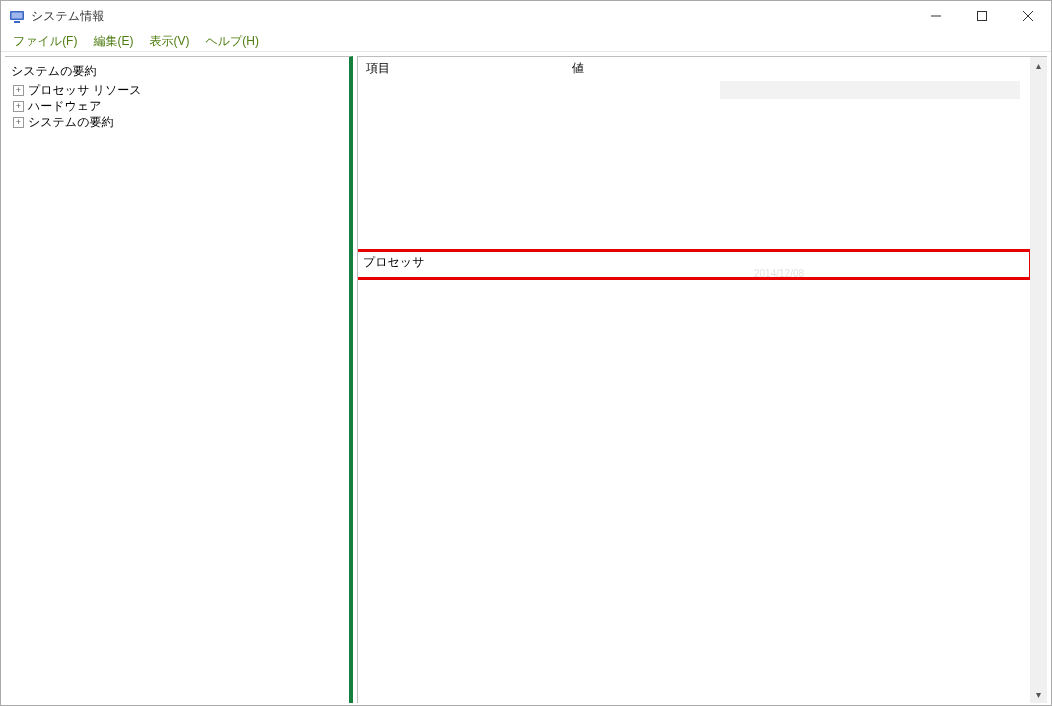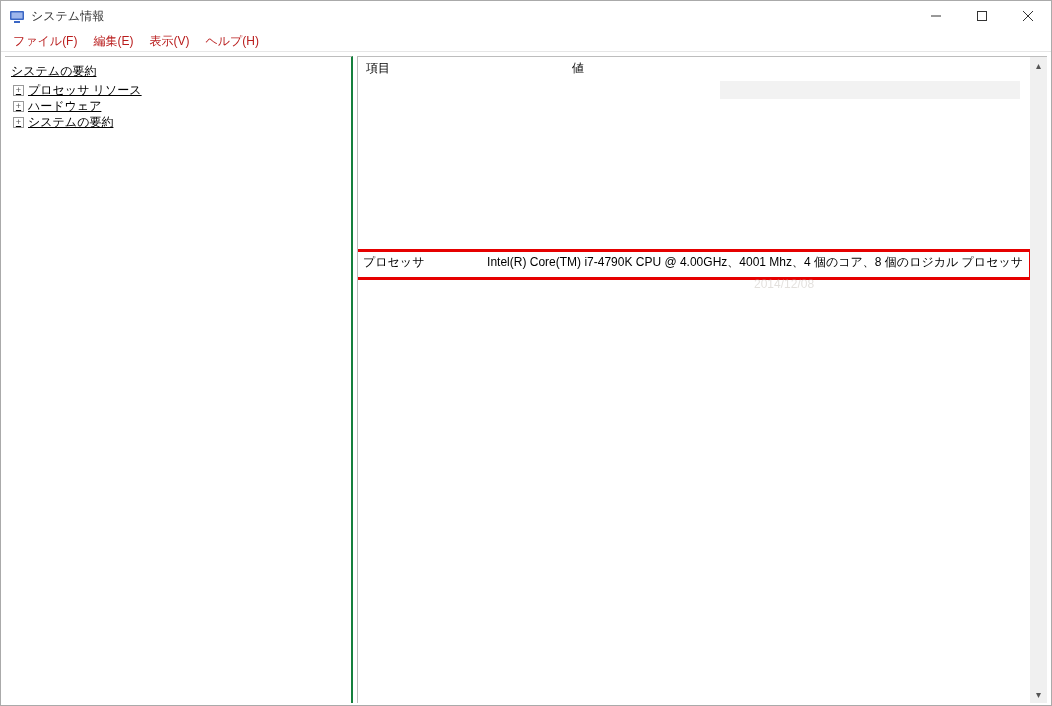--- a/index.html
+++ b/index.html
@@ -57,36 +57,35 @@
     height: 20px;
     display: flex;
     align-items: center;
     padding: 0 4px;
     border-bottom: 1px solid #e6e6e6;
     background:#fff;
   }
   .menuitem {
     padding: 2px 8px;
     font-size: 12px;
-    color: #b91c1c;
+    color: #4d7c0f;
   }
   .body {
     flex: 1 1 auto;
     display: flex;
     min-height: 0;
   }
   .left-pane {
     width: 348px;
-    border-right: 2px solid #15803d;
+    border-right: 4px solid #15803d;
     border-top: 1px solid #bdbdbd;
     margin: 4px 2px 2px 4px;
     box-sizing: border-box;
     overflow: auto;
     background:#fff;
-    text-decoration:underline;
   }
   .tree {
     padding: 4px 2px;
   }
   .tree-root {
     padding: 2px 4px;
   }
   .tree-children {
     padding-left: 4px;
   }
@@ -158,22 +157,22 @@
   .row-line {
     display: flex;
     align-items: center;
     font-size: 12px;
   }
   .row-line .k { width: 190px; }
   .row-line .v { flex:1 1 auto; white-space: nowrap; }
   .ghost-date {
     position:absolute;
     left: 396px;
-    top: 220px;
-    font-size: 12px;
+    top: 211px;
+    font-size: 10px;
     color: #b0a8a0;
     opacity: .35;
     text-align: right;
   }
   .vscroll {
     width: 17px;
     background: #f0f0f0;
     display:flex;
     flex-direction: column;
   }
@@ -258,21 +257,20 @@
         <div class="col-headers">
           <div class="colh item">項目</div>
           <div class="colh value">値</div>
         </div>
 
         <div class="mask-block"></div>
 
         <div class="highlight-row">
           <div class="row-line">
             <span class="k">プロセッサ</span>
-            <span class="v">Intel(R) Core(TM) i7-4790K CPU @ 4.00GHz、4001 Mhz、4 個のコア、8 個のロジカル プロセッサ</span>
           </div>
         </div>
 
         <div class="ghost-date">2014/12/08</div>
 
       </div>
 
       <div class="vscroll">
         <div class="arrow">▴</div>
         <div class="track"></div>

